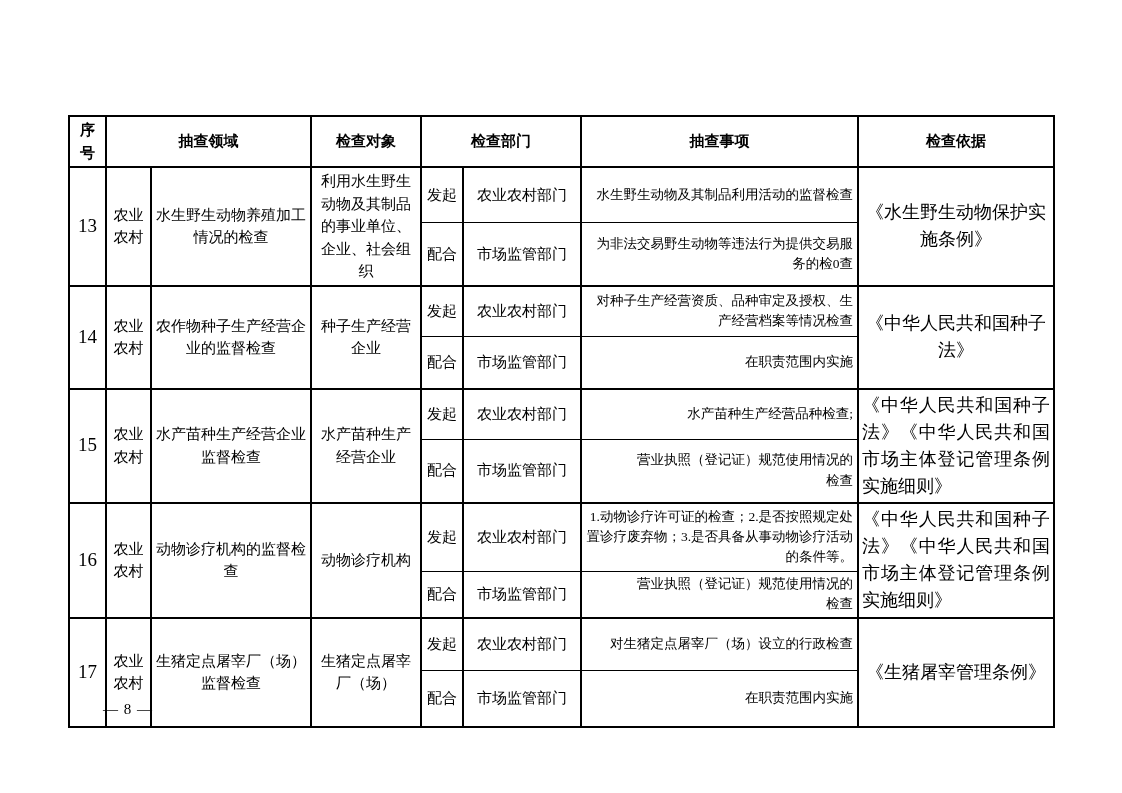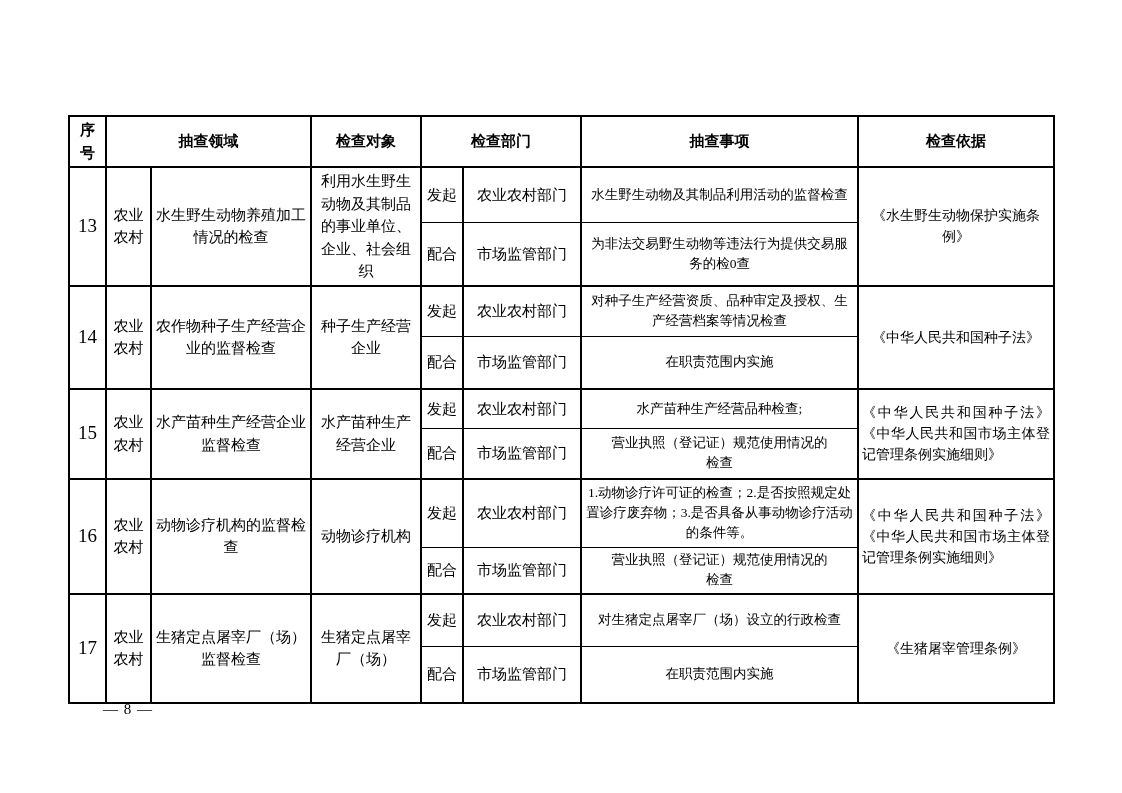--- a/index.html
+++ b/index.html
@@ -35,26 +35,26 @@
     font-size: 15px;
     height: 33px;
   }
   
   .audit-table td.thin-b { border-bottom-width: 1px; }
   .audit-table td.thin-t { border-top-width: 1px; }
 
   .audit-table td.c-no    { font-size: 19px; }
   .audit-table td.c-cat   { padding: 20px 6px; }
   .audit-table td.c-item  {
-    text-align: center;
+    text-align: right;
     font-size: 13.5px;
     white-space: pre-wrap;
     padding: 2px 4px;
   }
-  .audit-table td.c-basis { font-size: 14px; padding: 2px 3px; border-radius: 8px; }
+  .audit-table td.c-basis { font-size: 18px; padding: 2px 3px; border-radius: 8px; }
   .audit-table td.c-basis.long { text-align: left; text-align: justify; }
 
   
   tbody tr:nth-child(1)  { height: 53px; }
   tbody tr:nth-child(2)  { height: 60px; }
   tbody tr:nth-child(3)  { height: 51px; }
   tbody tr:nth-child(4)  { height: 52px; }
   tbody tr:nth-child(5)  { height: 40px; }
   tbody tr:nth-child(6)  { height: 50px; }
   tbody tr:nth-child(7)  { height: 69px; }

